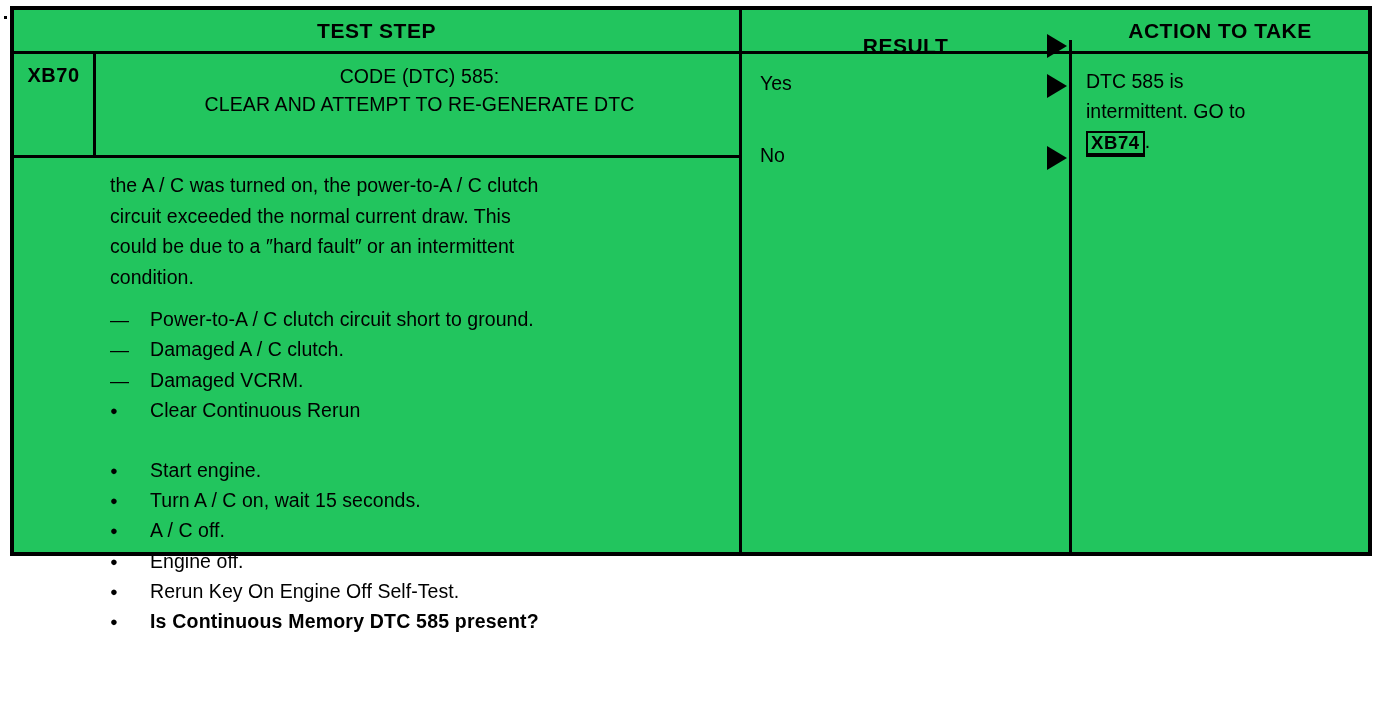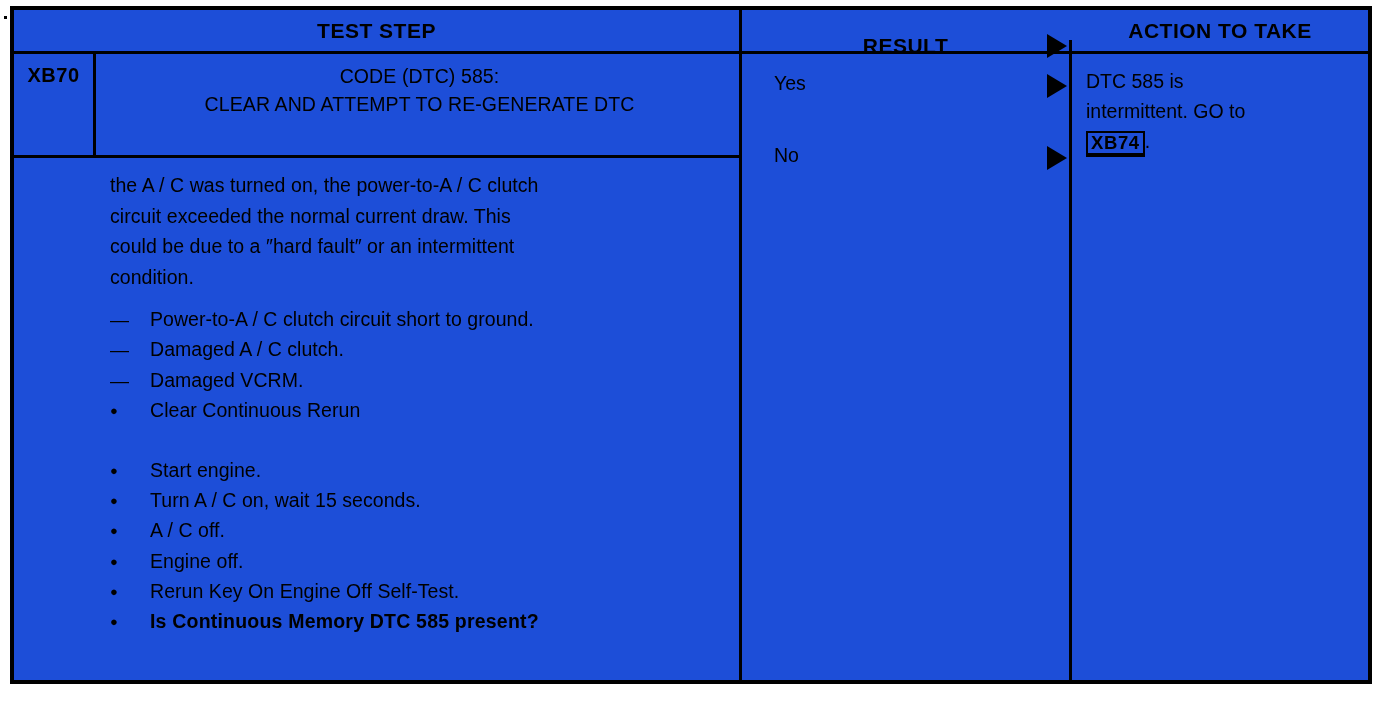--- a/index.html
+++ b/index.html
@@ -24,24 +24,24 @@
     width: 3px;
     height: 3px;
     background: #000;
   }
 
   .sheet {
     position: absolute;
     left: 10px;
     top: 6px;
     width: 1362px;
-    height: 678px;
+    height: 550px;
     box-sizing: border-box;
     border: 4px solid #000;
-    background: #1d4ed8;
+    background: #22c55e;
   }
 
   .table {
     width: 100%;
     height: 100%;
     display: flex;
     flex-direction: column;
     box-sizing: border-box;
   }
 
@@ -221,21 +221,21 @@
     padding-top: 12px;
     box-sizing: border-box;
   }
   .result-row {
     position: relative;
     height: 72px;
     box-sizing: border-box;
   }
   .result-label {
     position: absolute;
-    left: 32px;
+    left: 18px;
     top: 6px;
     font-size: 19.5px;
   }
   .result-tri {
     position: absolute;
     right: 2px;
     top: 8px;
   }
 
   

